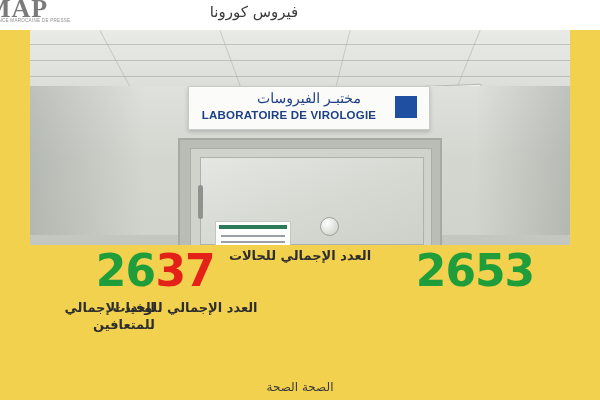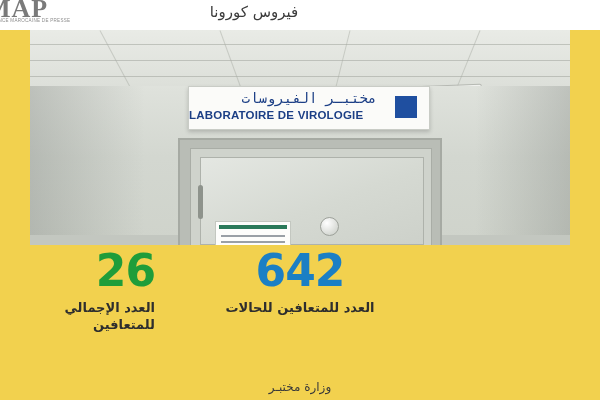--- a/index.html
+++ b/index.html
@@ -125,29 +125,29 @@
     left: 158px; top: 56px;
     width: 240px; height: 42px;
     background: #fbfbf9;
     border: 1px solid #c9ccc6;
     box-shadow: 0 2px 4px rgba(0,0,0,0.18);
   }
   .sign-ar {
     position: absolute;
     left: 0; top: 3px; width: 240px;
     text-align: center;
-    font-family: Liberation Mono, monospace;
+    font-family: Liberation Sans, sans-serif;
     font-size: 14px;
     color: #1c3f86;
     direction: rtl;
   }
   .sign-fr {
     position: absolute;
     left: 0; top: 22px; width: 200px;
-    text-align: left;
+    text-align: center;
     font-family: "Liberation Sans", sans-serif;
     font-weight: bold;
     font-size: 11.5px;
     color: #1c3f86;
     letter-spacing: 0.2px;
   }
   .sign-badge {
     position: absolute;
     right: 12px; top: 9px;
     width: 22px; height: 22px;
@@ -317,24 +317,28 @@
     </div>
   </div>
 
   <div class="stats">
 
     <div class="stat stat-0">
       <div class="num" style="color:#1f9d3a">26</div>
       <div class="lbl">العدد الإجمالي للمتعافين</div>
     </div>
 
+    <div class="stat stat-1">
+      <div class="num" style="color:#e32119">37</div>
+      <div class="lbl">العدد الإجمالي للوفيات</div>
+    </div>
 
     <div class="stat stat-2">
-      <div class="num" style="color:#1b7fc4">642</div>
-      <div class="lbl">العدد للمتعافين للحالات</div>
+      <div class="lbl">العدد الإجمالي للحالات</div>
     </div>
 
     <div class="stat stat-3">
+      <div class="num" style="color:#1f9d3a">2653</div>
     </div>
   </div>
 
-  <div class="footer">وزارة مختبـر</div>
+  <div class="footer">الصحة الصحة</div>
 </div>
 
 </body></html>

